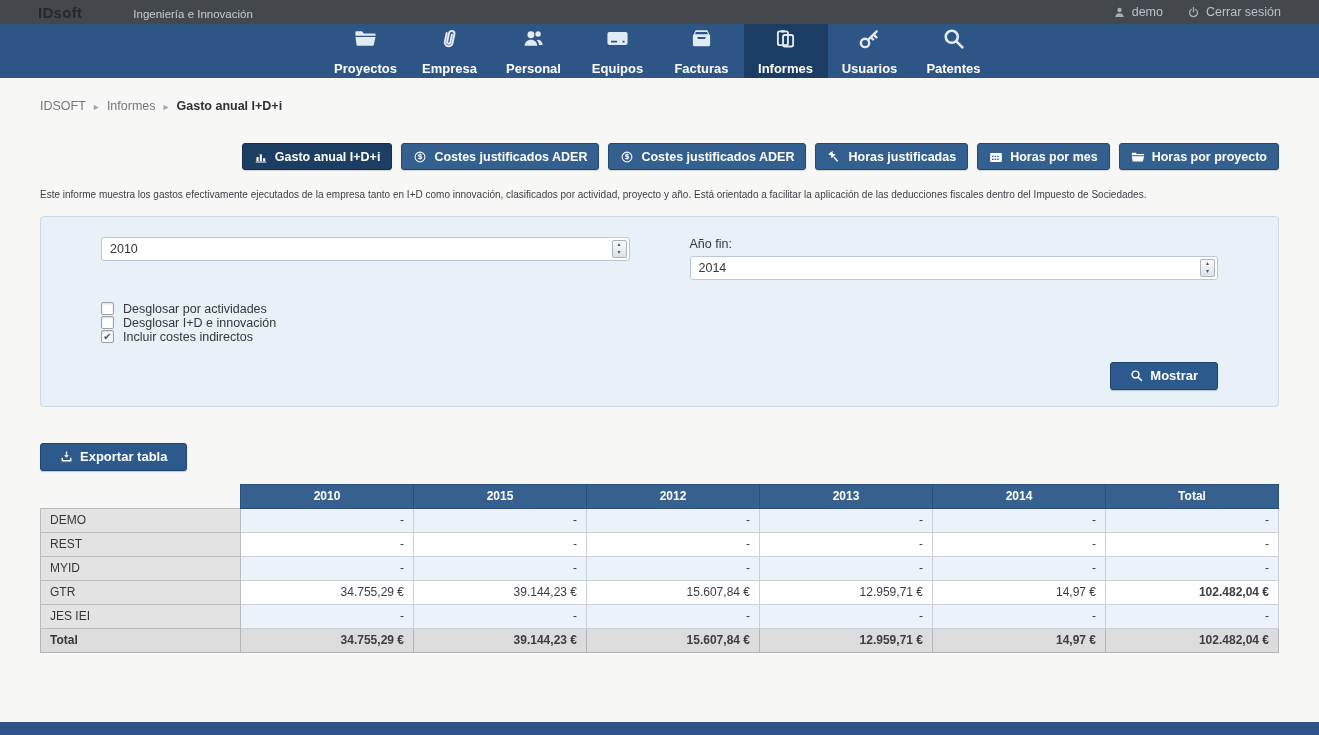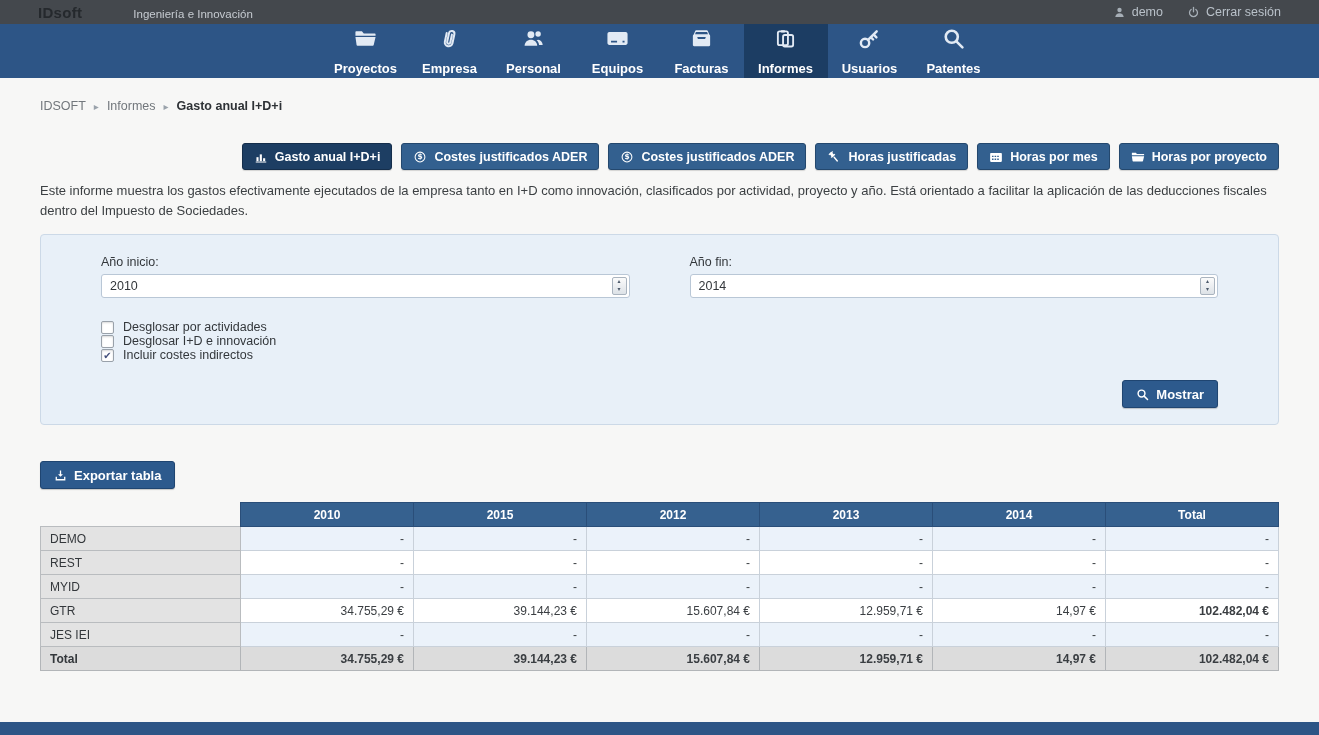--- a/index.html
+++ b/index.html
@@ -51,21 +51,21 @@
   .tabs { display: flex; justify-content: flex-end; gap: 9px; margin-top: 30px; }
   .tab {
     display: flex; align-items: center; gap: 7px; height: 27px; padding: 0 11px;
     background: var(--tab-bg, #33608f); color: #fff; font-size: 12.5px; font-weight: bold;
     border: 1px solid #24486e; border-radius: 3px; cursor: pointer; font-family: inherit;
     box-shadow: 0 1px 1px rgba(0,0,0,.15);
   }
   .tab .icon svg { width: 14px; height: 14px; }
   .tab.active { background: var(--tab-active-bg, #1d3e63); border-color: #152e4b; }
 
-  .description { margin-top: 11px; font-size: 13px; line-height: 1.55; color: #3c4043; }
+  .description { margin-top: 17px; font-size: 10px; line-height: 1.55; color: #3c4043; }
 
   
   .filter-panel {
     margin-top: 13px; background: var(--panel-bg, #e8f0f8);
     border: 1px solid #ccd9e7; border-radius: 4px;
     padding: 20px 60px 16px 60px;
   }
   .filter-cols { display: flex; gap: 60px; }
   .filter-col { flex: 1; }
   .filter-col .field-label { display: block; font-size: 12.5px; color: #33373b; margin-bottom: 5px; }
@@ -87,21 +87,21 @@
   .cb {
     width: 13px; height: 13px; background: #fff; border: 1px solid #99a1aa; border-radius: 2px;
     box-shadow: inset 0 1px 2px rgba(0,0,0,.15);
     display: flex; align-items: center; justify-content: center;
     font-size: 10px; color: #44507c; flex: 0 0 auto;
   }
   .cb.checked::before { content: "✔"; }
 
   .panel-actions { display: flex; justify-content: flex-end; margin-top: 18px; }
   .btn {
-    display: flex; align-items: center; gap: 7px; height: 28px; padding: 0 13px;
+    display: flex; align-items: center; gap: 7px; height: 28px; padding: 0 19px;
     background: var(--button-bg, #2d5a8d); color: #fff; font-size: 13px; font-weight: bold;
     border: 1px solid #1f4571; border-radius: 3px; cursor: pointer; font-family: inherit;
     box-shadow: 0 1px 1px rgba(0,0,0,.2);
   }
   .btn .icon svg { width: 13px; height: 13px; }
 
   .export-row { display: flex; margin-top: 36px; }
 
   
   table { margin-top: 13px; width: 100%; border-collapse: collapse; font-size: 12px; table-layout: fixed; }
@@ -309,21 +309,20 @@
           </span>
           <span>Horas por proyecto</span>
         </button>
       </div>
 
     <p class="description">Este informe muestra los gastos efectivamente ejecutados de la empresa tanto en I+D como innovación, clasificados por actividad, proyecto y año. Está orientado a facilitar la aplicación de las deducciones fiscales dentro del Impuesto de Sociedades.</p>
 
     <section class="filter-panel">
       <div class="filter-cols">
         <div class="filter-col">
-          <label class="field-label">Año inicio:</label>
           <div class="num-input">
             <input type="text" value="2010" style="">
             <span class="spinner">
                 <span>▴</span>
                 <span>▾</span>
               </span>
           </div>
         </div>
         <div class="filter-col">
           <label class="field-label">Año fin:</label>

